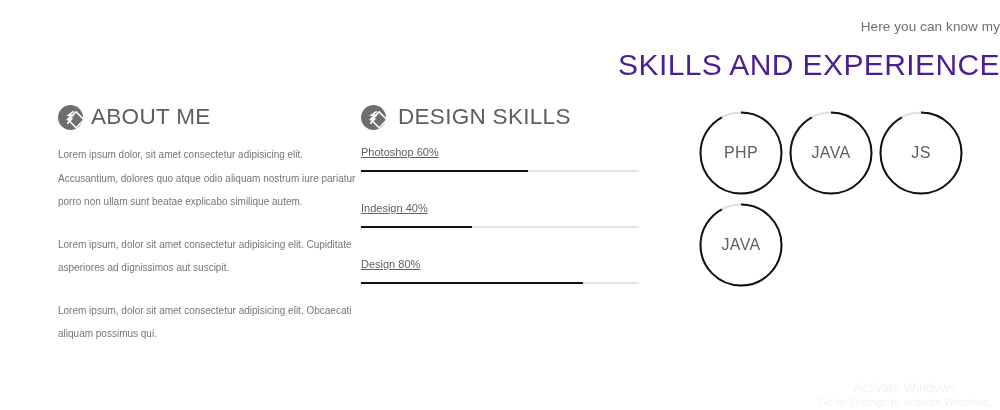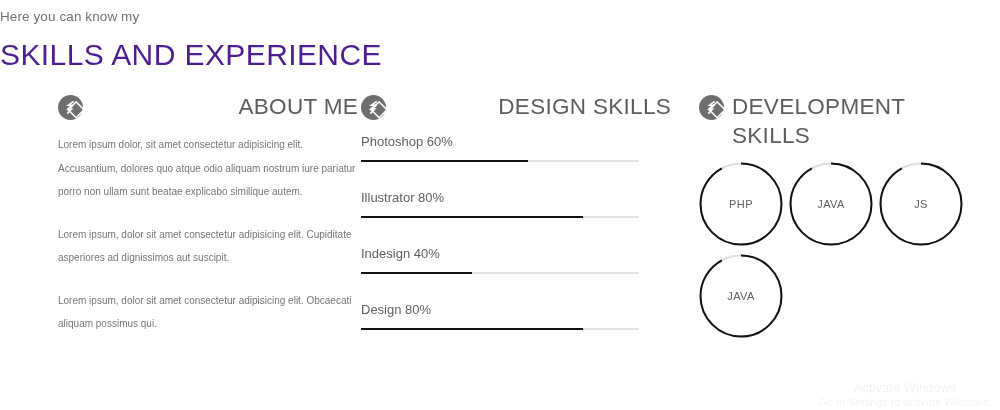--- a/index.html
+++ b/index.html
@@ -8,22 +8,22 @@
     width: 1000px;
     height: 410px;
     background: #ffffff;
     font-family: "Liberation Sans", sans-serif;
     overflow: hidden;
     position: relative;
   }
 
   
   .page-header {
-    text-align: left;
-    padding-top: 8px;
+    text-align: right;
+    padding-top: 18px;
   }
   .eyebrow {
     font-size: 13.5px;
     color: #6f6f6f;
     letter-spacing: 0.1px;
     line-height: 18px;
   }
   .main-title {
     font-size: 30px;
     font-weight: 400;
@@ -43,21 +43,20 @@
   .col-about    { width: 300px; }
   .col-design   { width: 310px; margin-left: 3px; }
   .col-dev      { width: 265px; margin-left: 28px; }
 
   
   .section-head {
     display: flex;
     align-items: flex-start;
     gap: 8px;
     margin-bottom: 12px;
-    justify-content: space-between;
   }
   .section-head.tight { gap: 12px; }
   .head-icon {
     flex: 0 0 auto;
     width: 25px;
     height: 25px;
     margin-top: 3px;
   }
   .section-title {
     font-size: 22.5px;
@@ -73,24 +72,25 @@
     color: #767676;
     line-height: 23.5px;
     margin-bottom: 19px;
   }
   .about-p:last-child { margin-bottom: 0; }
 
   
   .skill { margin-bottom: 27px; }
   .skill:last-child { margin-bottom: 12px; }
   .skill-label {
-    font-size: 13px;
+    font-size: 11px;
     color: #5f5f5f;
     line-height: 18px;
     margin-bottom: 9px;
+    text-decoration: underline;
   }
   .bar-track {
     position: relative;
     width: 278px;
     height: 2px;
     background: #e3e3e3;
   }
   .bar-fill {
     position: absolute;
     left: 0; top: 0;
@@ -112,21 +112,21 @@
     display: flex;
     align-items: center;
     justify-content: center;
   }
   .circle svg {
     position: absolute;
     inset: 0;
   }
   .circle-label {
     position: relative;
-    font-size: 11px;
+    font-size: 16px;
     color: #5f5f5f;
     letter-spacing: 0.4px;
   }
 
   
   .watermark {
     position: absolute;
     right: 8px;
     bottom: 1px;
     text-align: center;
@@ -182,56 +182,37 @@
       <h2 class="section-title">DESIGN SKILLS</h2>
     </div>
 
     <div class="skill">
       <div class="skill-label">Photoshop 60%</div>
       <div class="bar-track">
         <div class="bar-fill" style="width: 60%;"></div>
       </div>
     </div>
 
-    <div class="skill">
-      <div class="skill-label">Illustrator 80%</div>
-      <div class="bar-track">
-        <div class="bar-fill" style="width: 80%;"></div>
-      </div>
-    </div>
 
     <div class="skill">
       <div class="skill-label">Indesign 40%</div>
       <div class="bar-track">
         <div class="bar-fill" style="width: 40%;"></div>
       </div>
     </div>
 
     <div class="skill">
       <div class="skill-label">Design 80%</div>
       <div class="bar-track">
         <div class="bar-fill" style="width: 80%;"></div>
       </div>
     </div>
   </section>
 
   <section class="col-dev">
-    <div class="section-head">
-      <span class="head-icon">
-        <svg viewBox="0 0 25 25" width="25" height="25">
-          <circle cx="12.5" cy="12.5" r="12.5" fill="#6e6e6e"></circle>
-          <g fill="none" stroke="#ffffff" stroke-width="1.5">
-            <rect x="12.5" y="4.6" width="11.2" height="11.2" transform="rotate(45 12.5 12.5)"></rect>
-          </g>
-          <path d="M9.3 14.9 L13.6 10.3 L10.4 10.2 L15.7 6.4" fill="none" stroke="#ffffff" stroke-width="1.6"></path>
-          <path d="M9.3 18.6 L13.6 14.0 L10.4 13.9 L15.7 10.1" fill="none" stroke="#ffffff" stroke-width="1.6"></path>
-        </svg>
-      </span>
-      <h2 class="section-title">DEVELOPMENT SKILLS</h2>
-    </div>
 
     <div class="circle-grid">
       <div class="circle">
         <svg viewBox="0 0 84 84" width="84" height="84">
           <circle cx="42" cy="42" r="40.5" fill="none" stroke="#e0e0e0" stroke-width="2"></circle>
           <circle class="ring-arc" cx="42" cy="42" r="40.5" fill="none" stroke="#111111" stroke-width="2" transform="rotate(-90 42 42)" stroke-dasharray="254.46900494077323" stroke-dashoffset="20.357520395261847"></circle>
         </svg>
         <span class="circle-label">PHP</span>
       </div>
 

